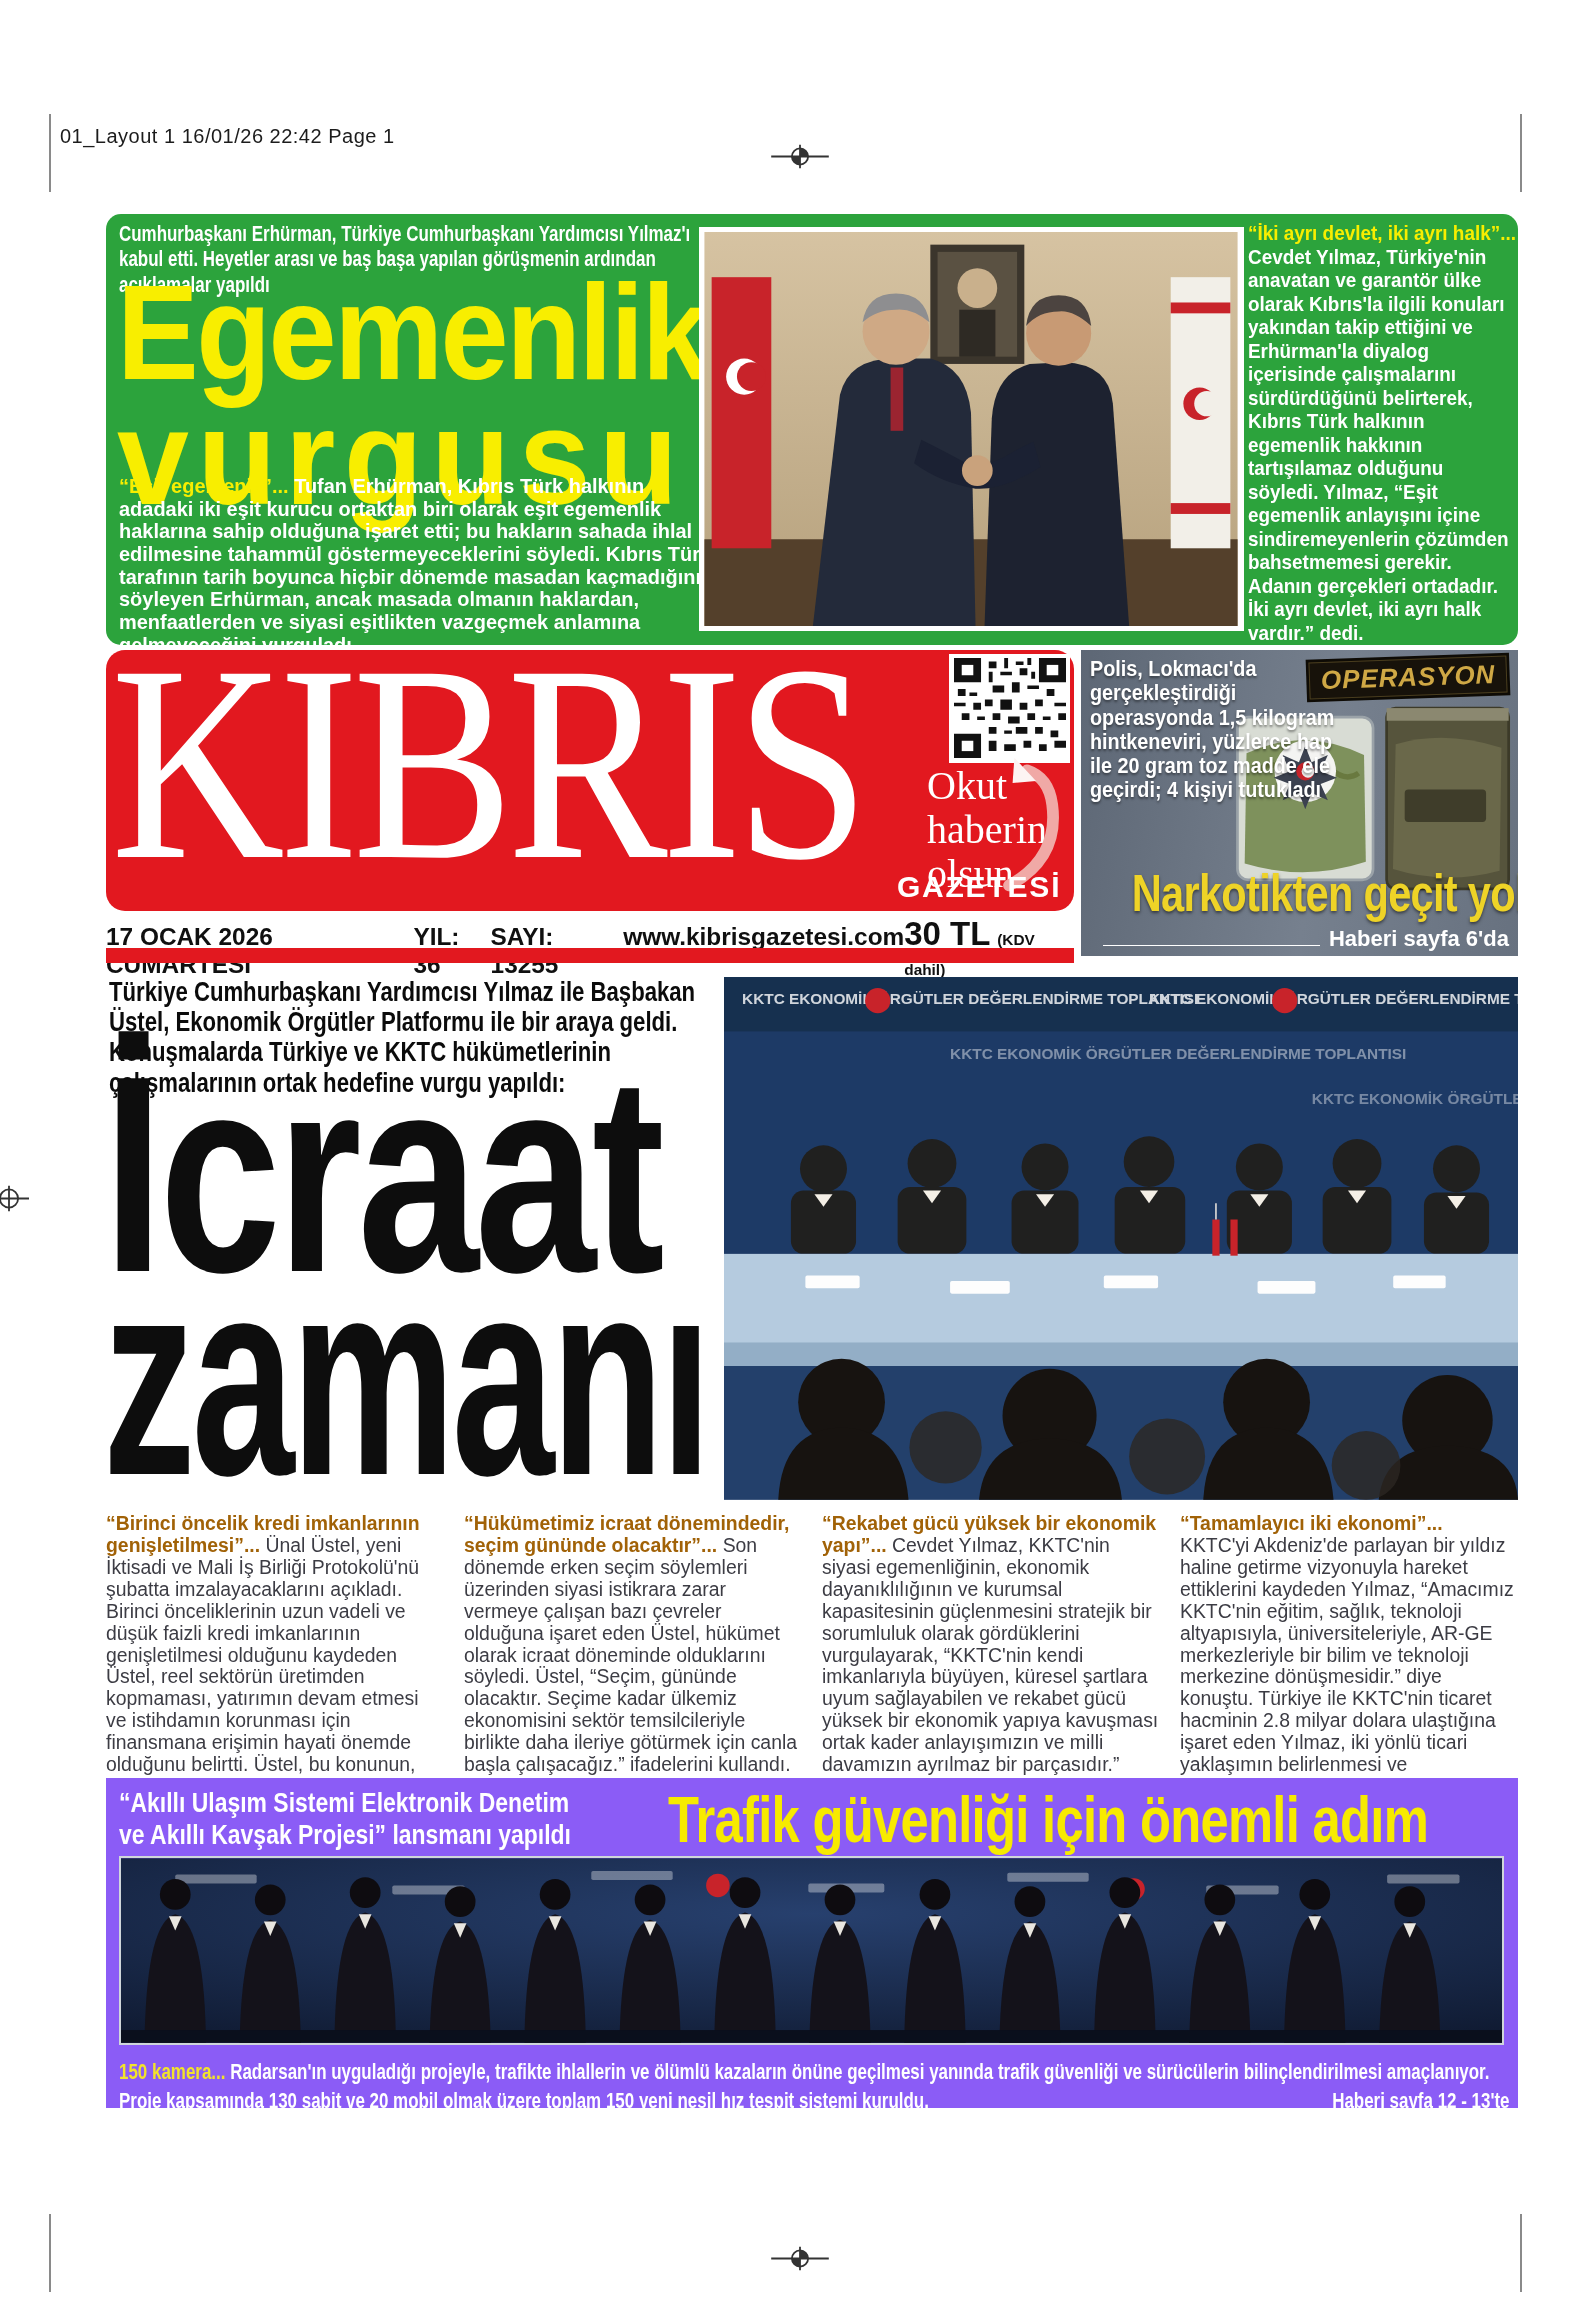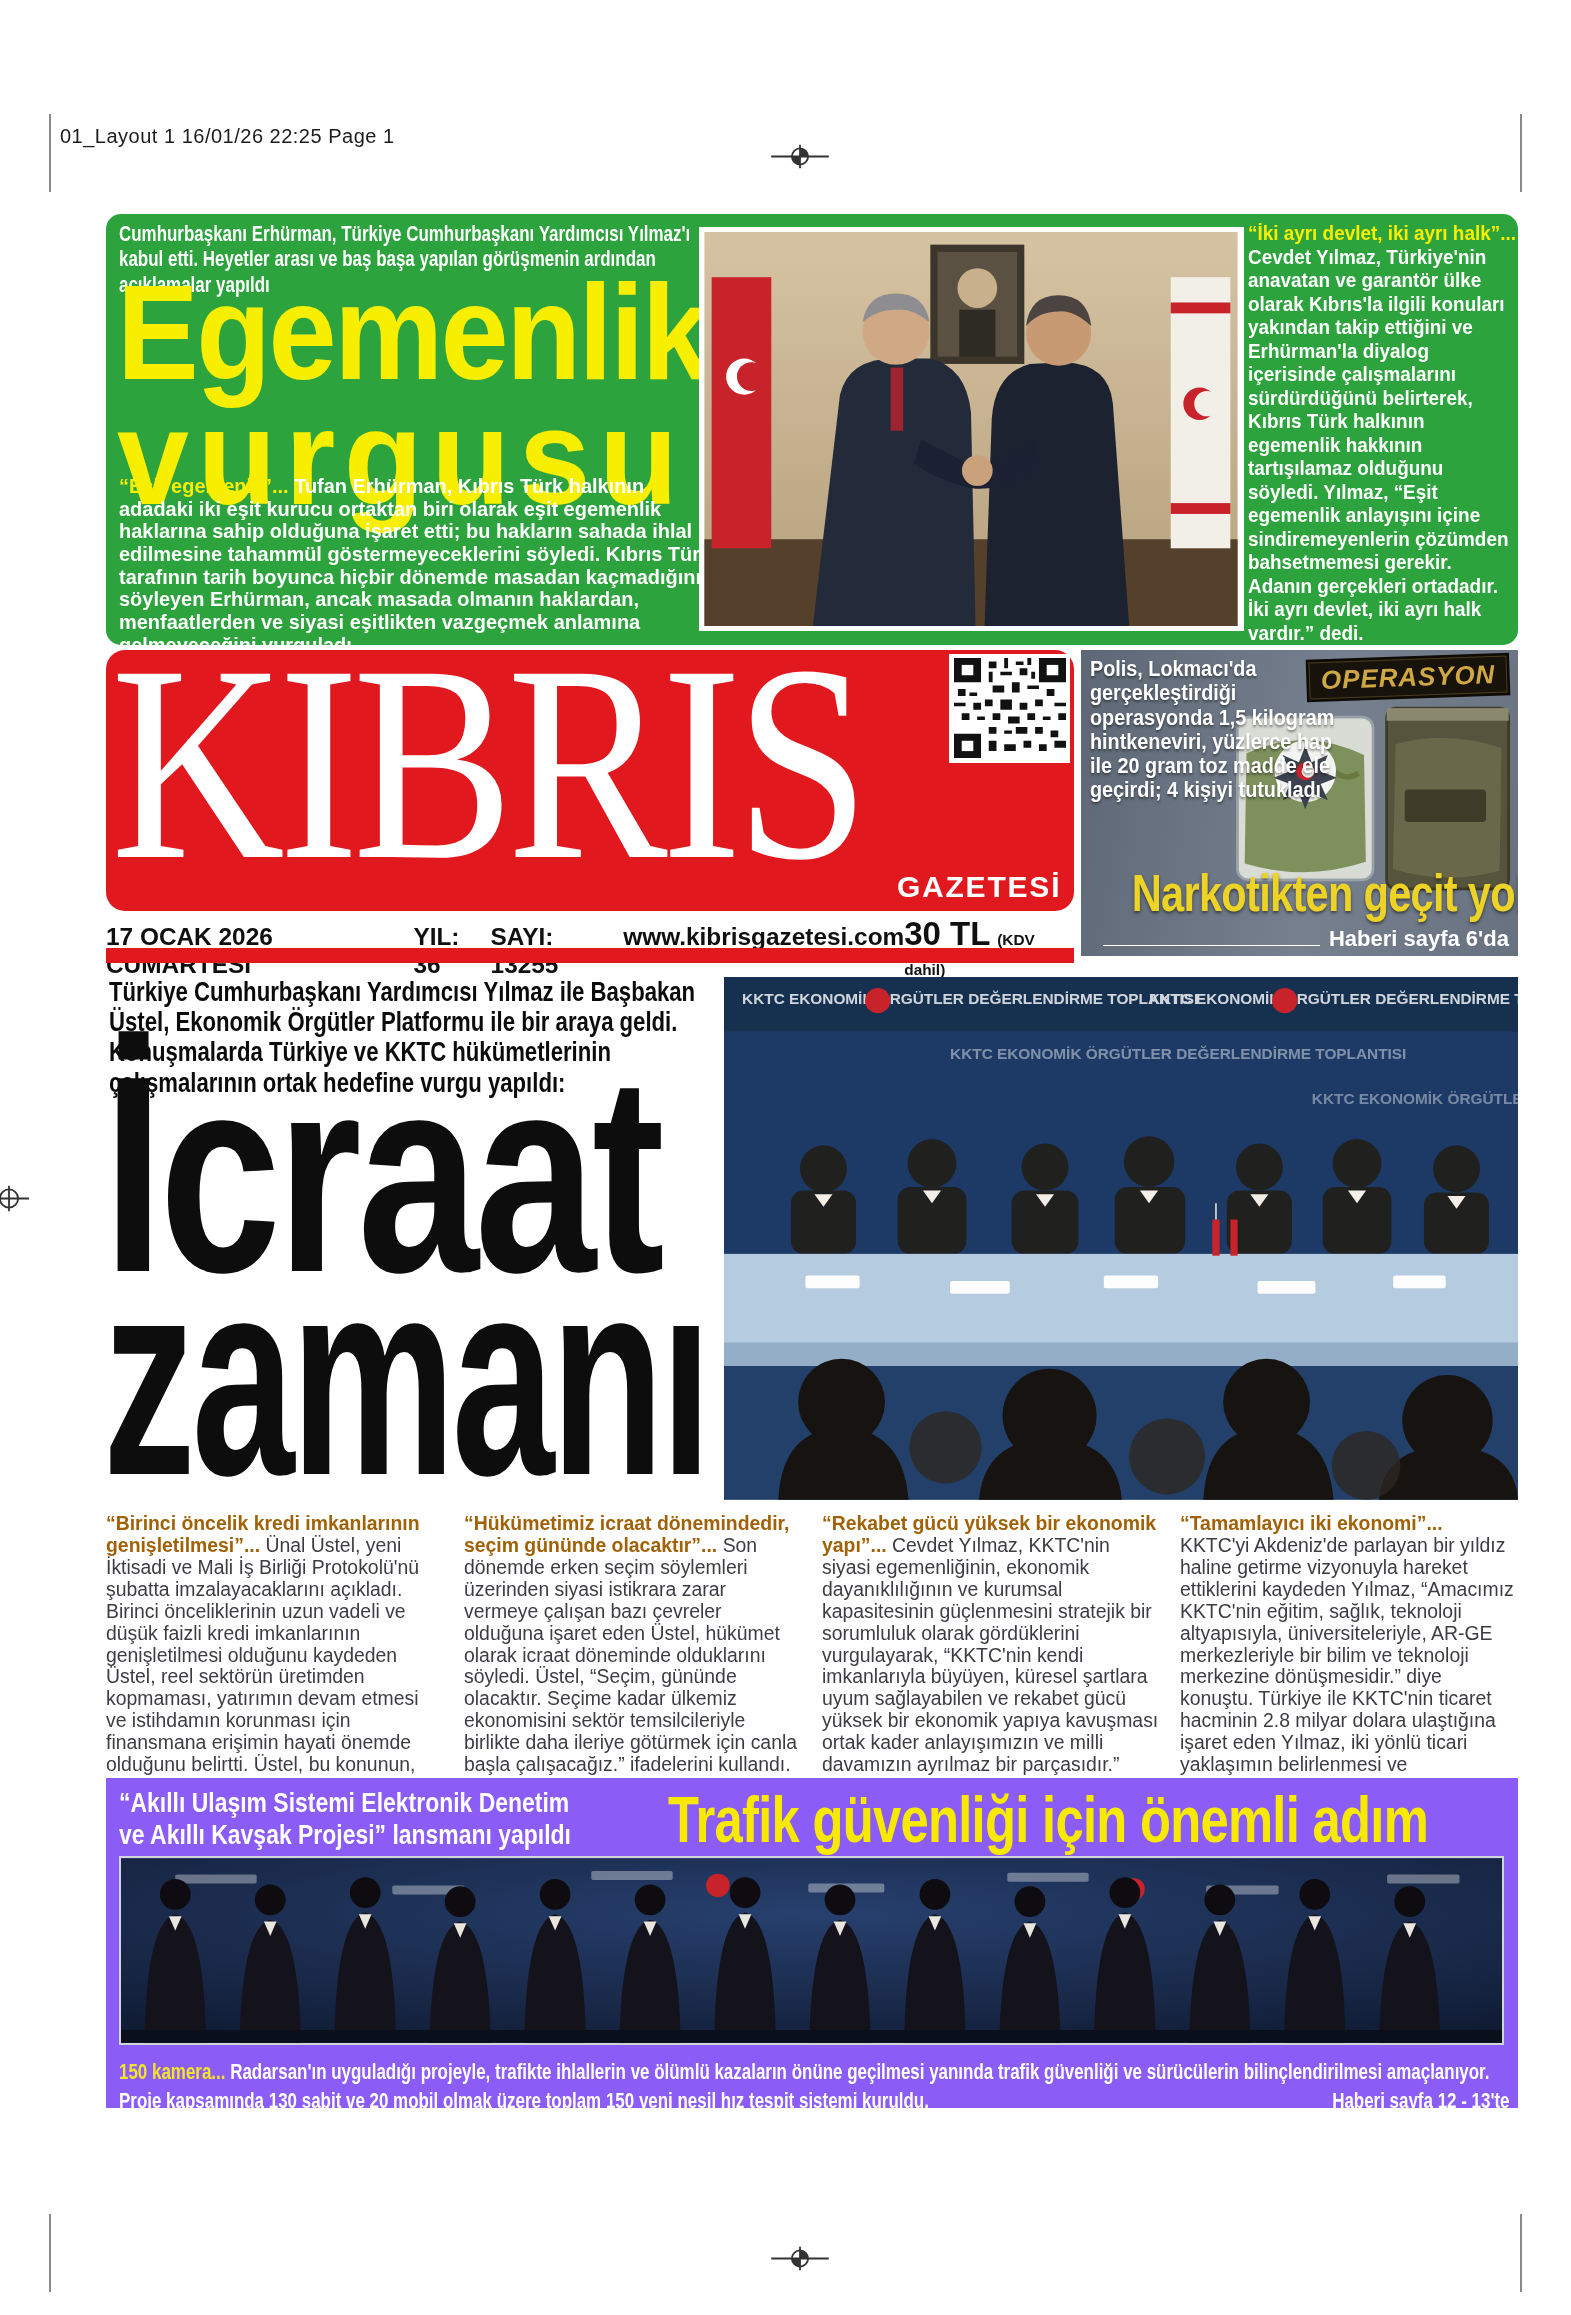--- a/index.html
+++ b/index.html
@@ -118,21 +118,21 @@
     <line x1="22" y1="3" x2="22" y2="31" stroke="#333" stroke-width="2"></line>
   </svg>
   <svg class="regmark" style="left:771px;top:2245px;" width="58" height="27" viewBox="0 0 64 30">
     <line x1="0" y1="15" x2="64" y2="15" stroke="#333" stroke-width="2"></line>
     <circle cx="32" cy="15" r="9" fill="none" stroke="#333" stroke-width="2"></circle>
     <line x1="32" y1="2" x2="32" y2="28" stroke="#333" stroke-width="2"></line>
     <path d="M32 6 A9 9 0 0 1 41 15 L32 15 Z" fill="#333"></path>
       <path d="M32 24 A9 9 0 0 1 23 15 L32 15 Z" fill="#333"></path>
   </svg>
 
-  <div class="printline">01_Layout 1  16/01/26  22:25  Page 1</div>
+  <div class="printline">01_Layout 1  16/01/26  22:42  Page 1</div>
 
   <section class="topstory">
     <p class="kicker">Cumhurbaşkanı Erhürman, Türkiye Cumhurbaşkanı Yardımcısı Yılmaz'ı kabul etti. Heyetler arası ve baş başa yapılan görüşmenin ardından açıklamalar yapıldı</p>
     <div class="hlwrap">
       <span class="hl hl1">Egemenlik</span>
       <span class="hl hl2">vurgusu</span>
     </div>
     <p class="greenbody"><span class="ylead">“Eşit egemeniz”... </span><span>Tufan Erhürman, Kıbrıs Türk halkının adadaki iki eşit kurucu ortaktan biri olarak eşit egemenlik haklarına sahip olduğuna işaret etti; bu hakların sahada ihlal edilmesine tahammül göstermeyeceklerini söyledi. Kıbrıs Türk tarafının tarih boyunca hiçbir dönemde masadan kaçmadığını söyleyen Erhürman, ancak masada olmanın haklardan, menfaatlerden ve siyasi eşitlikten vazgeçmek anlamına gelmeyeceğini vurguladı.</span></p>
 
     <div class="photoframe">
@@ -185,20 +185,29 @@
         <rect width="29" height="29" fill="#fff"></rect>
         <g fill="#111">
           <path d="M0 0h7v7h-7z M22 0h7v7h-7z M0 22h7v7h-7z"></path>
           <path d="M9 1h2v2h-2z M13 0h1v3h-1z M16 1h2v1h-2z M19 0h1v2h-1z M9 4h1v3h-1z M12 4h3v1h-3z M17 3h2v2h-2z M20 4h1v2h-1z M10 8h3v2h-3z M15 7h2v3h-2z M19 8h3v1h-3z M24 9h2v2h-2z M1 9h2v2h-2z M4 10h2v1h-2z M0 13h3v1h-3z M5 13h2v2h-2z M8 12h2v2h-2z M12 12h3v3h-3z M17 13h2v2h-2z M21 12h2v2h-2z M26 13h3v1h-3z M2 16h2v2h-2z M6 17h2v1h-2z M10 16h2v2h-2z M14 17h3v2h-3z M19 16h2v2h-2z M23 17h2v1h-2z M27 16h2v2h-2z M9 20h2v2h-2z M13 21h2v1h-2z M16 20h3v2h-3z M21 20h2v2h-2z M25 21h2v2h-2z M9 24h2v3h-2z M13 25h3v2h-3z M18 24h2v2h-2z M22 25h2v2h-2z M26 24h3v2h-3z"></path>
           <rect x="2" y="2" width="3" height="3" fill="#fff"></rect>
             <rect x="24" y="2" width="3" height="3" fill="#fff"></rect>
             <rect x="2" y="24" width="3" height="3" fill="#fff"></rect>
         </g>
       </svg>
     </div>
+    <div class="slogan">
+      <svg class="sloganarrow" width="63" height="154" viewBox="0 0 70 170">
+        <path d="M10 150 Q66 120 58 60 Q54 30 30 22" fill="none" stroke="#f0a9a6" stroke-width="13" stroke-linecap="round"></path>
+        <path d="M40 34 L16 8 L14 36 Z" fill="#fdf4f3"></path>
+      </svg>
+      <span>Okut</span><br>
+      <span>haberin</span><br>
+      <span>olsun</span>
+    </div>
     <div class="gazetesi">GAZETESİ</div>
   </section>
 
   <section class="narc">
     <svg style="position:absolute;right:0;top:40px;" width="317" height="226" viewBox="0 0 350 250">
       <rect x="40" y="30" width="150" height="180" rx="12" fill="#d8dcd4" stroke="#9aa2a8" stroke-width="3"></rect>
       <path d="M50 70 Q115 40 180 72 L182 190 Q115 212 48 192 Z" fill="#7e915c"></path>
       <path d="M60 90 q20 -14 40 0 q20 12 44 -2 q16 14 30 4" stroke="#69793f" stroke-width="6" fill="none"></path>
       <circle cx="115" cy="90" r="34" fill="#f4f4f2"></circle>
       <path d="M115 62 l7 18 18 -8 -8 18 18 7 -18 7 8 18 -18 -8 -7 18 -7 -18 -18 8 8 -18 -18 -7 18 -7 -8 -18 18 8Z" fill="#3c4250"></path>

